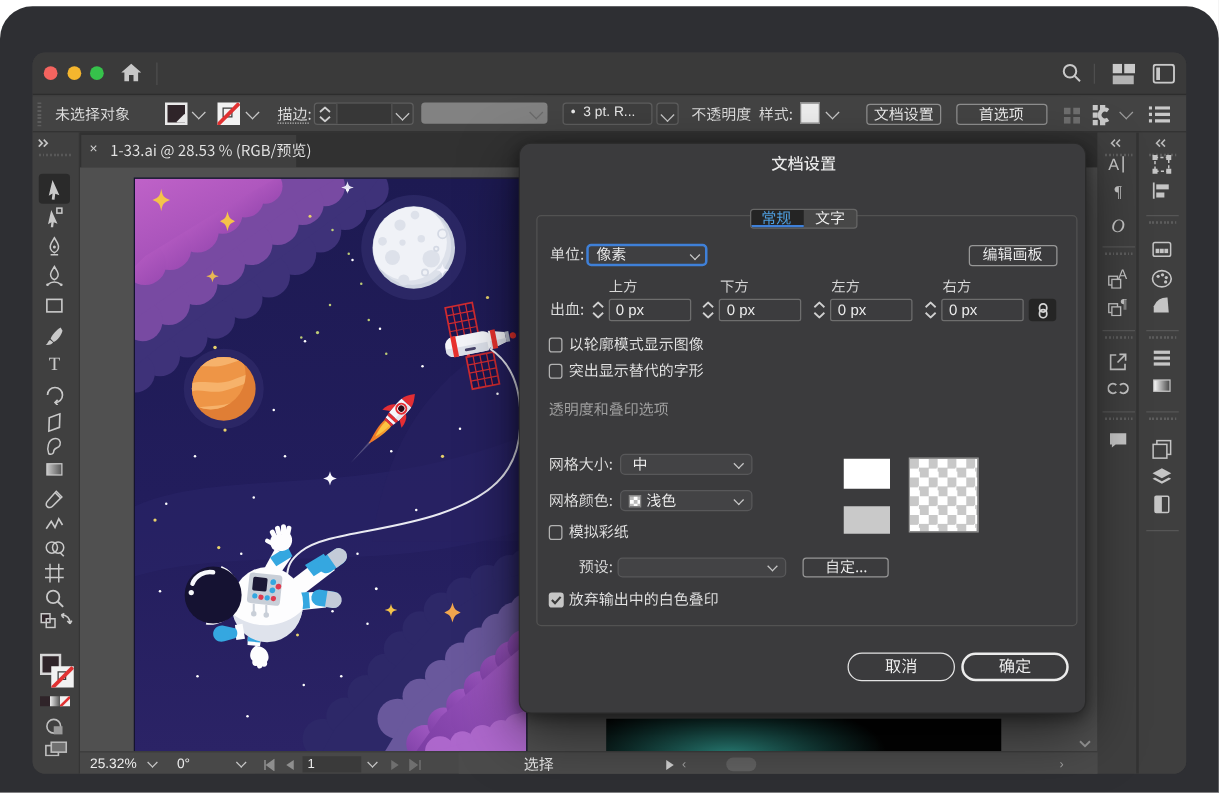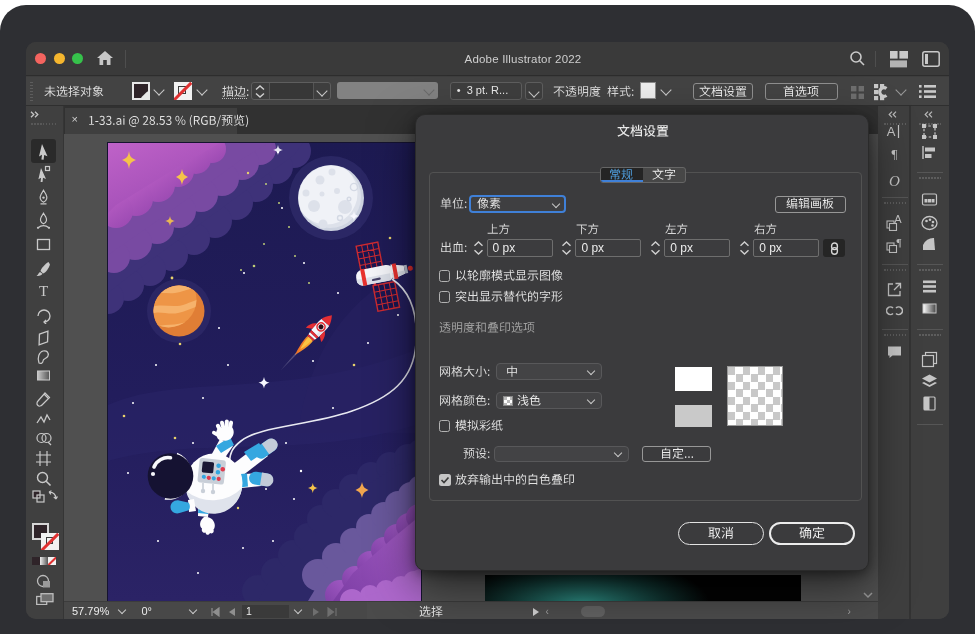--- a/index.html
+++ b/index.html
@@ -13,21 +13,20 @@
 
 <div class="ab" style="left:0;top:0;width:923px;height:34px;background:#3a3a3a;border-bottom:1px solid #2d2d2d">
  <div class="ab" style="left:9.3px;top:11px;width:11px;height:11px;border-radius:50%;background:#f4645f"></div>
  <div class="ab" style="left:27.5px;top:11px;width:11px;height:11px;border-radius:50%;background:#f5b62e"></div>
  <div class="ab" style="left:45.8px;top:11px;width:11px;height:11px;border-radius:50%;background:#36c24b"></div>
  <svg class="ab" style="left:70px;top:7px" width="18" height="18" viewBox="0 0 18 18">
         <path d="M9 2 L17 9 L14.5 9 L14.5 16 L10.8 16 L10.8 11 L7.2 11 L7.2 16 L3.5 16 L3.5 9 L1 9 Z" fill="#c7c7c7"></path>
       </svg>
  <div class="ab" style="left:99px;top:8px;width:1px;height:18px;background:#4e4e4e"></div>
 
-<div class="ab" style="left:417px;top:0;width:160px;height:34px;line-height:34px;text-align:center;font-size:11.5px;color:#cfcfcf;letter-spacing:.2px">Adobe Illustrator 2022</div>
 <svg class="ab" style="left:823px;top:8px" width="17" height="17" viewBox="0 0 17 17">
         <circle cx="7" cy="7" r="5" fill="none" stroke="#c9c9c9" stroke-width="1.6"></circle>
         <line x1="10.8" y1="10.8" x2="15" y2="15" stroke="#c9c9c9" stroke-width="1.6"></line>
       </svg>
 <div class="ab" style="left:849px;top:9px;width:1px;height:16px;background:#4e4e4e"></div>
 <svg class="ab" style="left:864px;top:8.5px" width="18" height="17" viewBox="0 0 18 17">
         <rect x="0" y="0" width="7.6" height="7.6" fill="#c9c9c9"></rect>
         <rect x="9.4" y="0" width="8.6" height="7.6" fill="#c9c9c9"></rect>
         <rect x="0" y="9.4" width="17" height="7" fill="#c9c9c9" opacity=".85"></rect>
       </svg>
@@ -691,21 +690,21 @@
         <path d="M3 9 L8.5 12 L14 9 L16 10 L8.5 14 L1 10 Z" fill="#c5c5c5"></path>
       </svg>
 <svg class="ab" style="left:43.5px;top:288.5px" width="17" height="17" viewBox="0 0 17 17">
         <rect x="3" y="2" width="11" height="13" rx="1" fill="none" stroke="#c5c5c5" stroke-width="1.2"></rect>
         <rect x="3" y="2" width="5.5" height="13" fill="#c5c5c5"></rect>
       </svg>
 </div>
 
 <div class="ab" style="left:37.5px;top:559px;width:814px;height:18px;background:#484848;border-top:1px solid #3c3c3c;font-size:11px;color:#ededed">
  <div class="ab" style="left:303px;top:0;width:511px;height:18px;background:#4b4b4b"></div>
- <div class="ab" style="left:8.5px;top:3px">57.79%</div>
+ <div class="ab" style="left:8.5px;top:3px">25.32%</div>
  <div class="chev ab" style="left:55px;top:5px;width:6px;height:6px;border-width:1.3px"></div>
  <div class="ab" style="left:78px;top:3px">0°</div>
  <div class="chev ab" style="left:126px;top:5px;width:6px;height:6px;border-width:1.3px"></div>
  <svg class="ab" style="left:146px;top:4.5px" width="11" height="10" viewBox="0 0 11 10">
         <path d="M2 1 V9 M9 1 L3.5 5 L9 9 Z" fill="#8f8f8f" stroke="#8f8f8f" stroke-width="1.2"></path>
       </svg>
  <svg class="ab" style="left:163px;top:4.5px" width="9" height="10" viewBox="0 0 9 10">
         <path d="M8 1 L2 5 L8 9 Z" fill="#8f8f8f"></path>
       </svg>
  <div class="ab" style="left:178.5px;top:2.5px;width:47px;height:13.5px;background:#3a3a3a;padding:0 4px;font-size:10.5px;line-height:13.5px">1</div>

